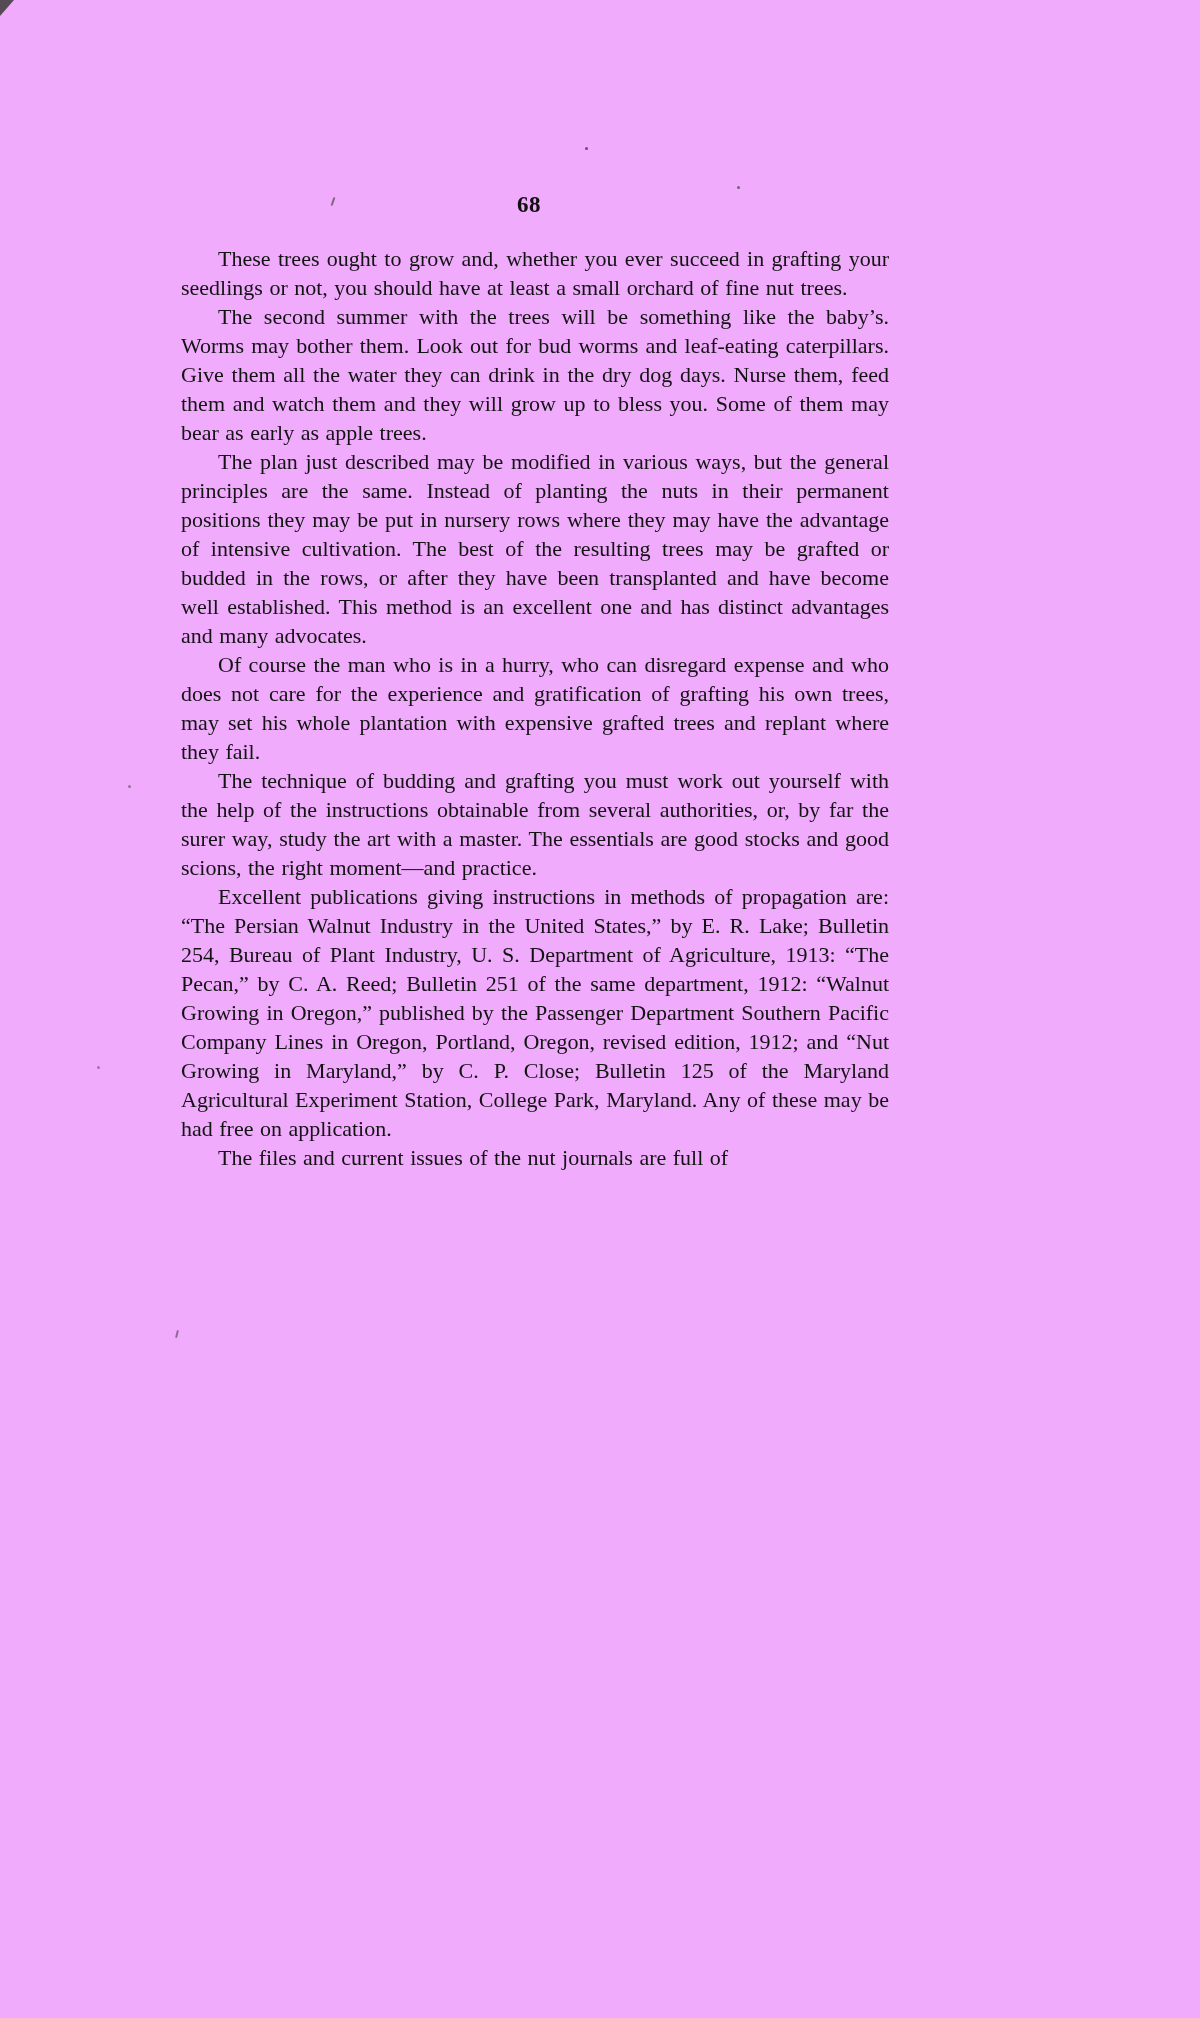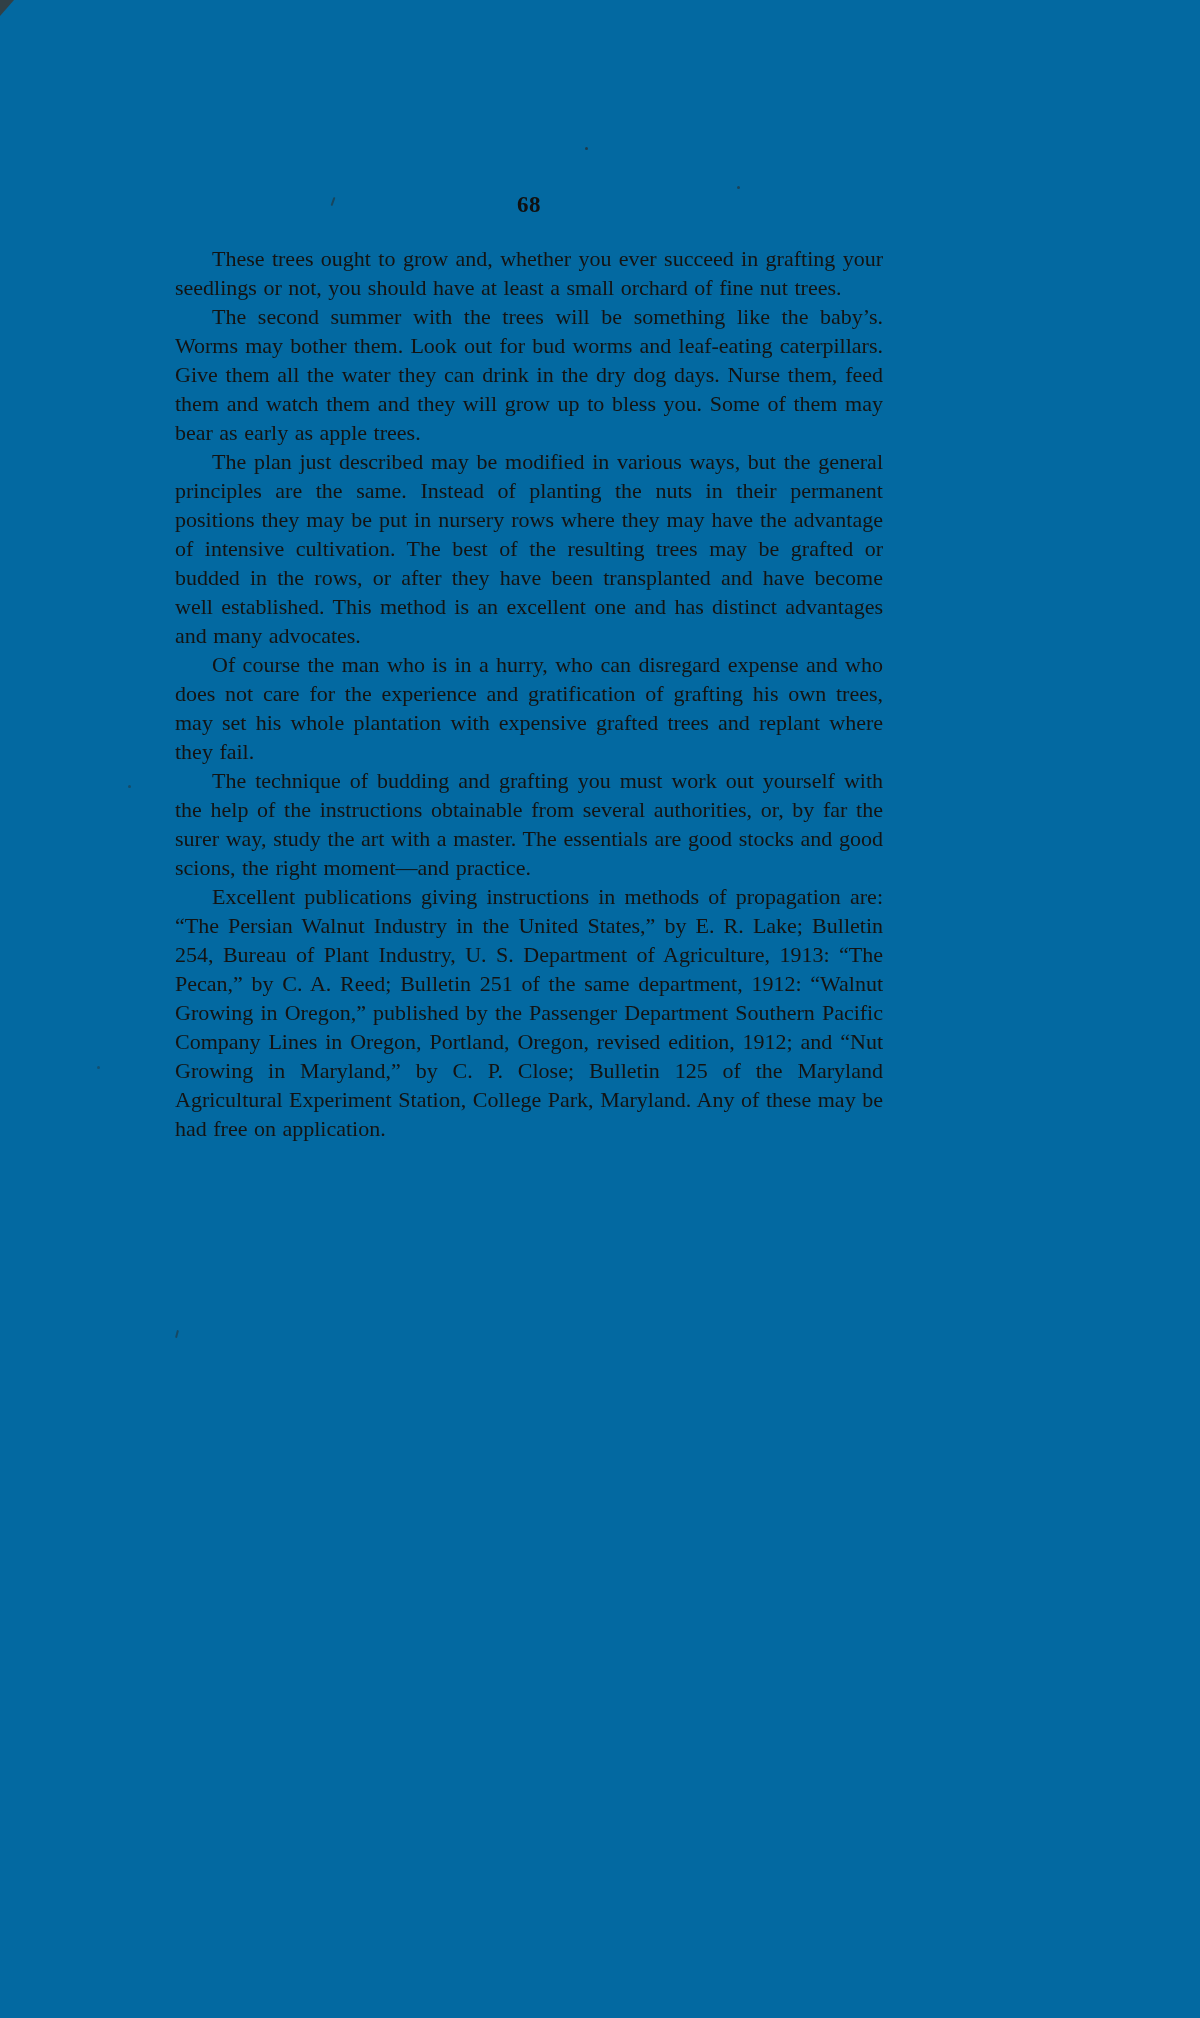--- a/index.html
+++ b/index.html
@@ -11,36 +11,36 @@
     height: 2018px;
     position: relative;
     background: #fdfdfb;
     font-family: "Liberation Serif", serif;
     color: #141414;
     overflow: hidden;
   }
   .page {
     position: absolute;
     inset: 0;
-    background: #0369a1;
+    background: #f0abfc;
   }
   .page-number {
     position: absolute;
     left: 175px;
     top: 192px;
     width: 708px;
     text-align: center;
     font-size: 23px;
     font-weight: 700;
     letter-spacing: 0.5px;
     color: #101010;
   }
   .text-block {
     position: absolute;
-    left: 175px;
+    left: 181px;
     top: 244px;
     width: 708px;
   }
   .text-block p.para {
     margin: 0;
     font-size: 22px;
     line-height: 29px;
     text-align: justify;
     text-indent: 37px;
     word-spacing: 1px;
@@ -79,14 +79,15 @@
 
   <div class="page-number">68</div>
 
   <div class="text-block">
       <p class="para">These trees ought to grow and, whether you ever succeed in grafting your seedlings or not, you should have at least a small orchard of fine nut trees.</p>
       <p class="para">The second summer with the trees will be something like the baby’s.  Worms may bother them.  Look out for bud worms and leaf-eating caterpillars.  Give them all the water they can drink in the dry dog days.  Nurse them, feed them and watch them and they will grow up to bless you.  Some of them may bear as early as apple trees.</p>
       <p class="para">The plan just described may be modified in various ways, but the general principles are the same.  Instead of planting the nuts in their permanent positions they may be put in nursery rows where they may have the advantage of intensive cultivation.  The best of the resulting trees may be grafted or budded in the rows, or after they have been transplanted and have become well established.  This method is an excellent one and has distinct advantages and many advocates.</p>
       <p class="para">Of course the man who is in a hurry, who can disregard expense and who does not care for the experience and gratification of grafting his own trees, may set his whole plantation with expensive grafted trees and replant where they fail.</p>
       <p class="para">The technique of budding and grafting you must work out yourself with the help of the instructions obtainable from several authorities, or, by far the surer way, study the  art with a master.  The essentials are good stocks and good scions, the right moment—and practice.</p>
       <p class="para">Excellent publications giving instructions in methods of propagation are:  “The Persian Walnut Industry in the United States,” by E. R. Lake;  Bulletin 254, Bureau of Plant Industry, U. S. Department of Agriculture, 1913:  “The Pecan,” by C. A. Reed;  Bulletin 251 of the same department, 1912:  “Walnut Growing in Oregon,” published by the Passenger Department Southern Pacific Company Lines in Oregon, Portland, Oregon, revised edition, 1912;  and “Nut Growing in Maryland,” by C. P. Close;  Bulletin 125 of the Maryland Agricultural Experiment Station, College Park, Maryland.  Any of these may be had free on application.</p>
+      <p class="para">The files and current issues of the nut journals are full of</p>
     </div>
 </div>
 
 </body></html>

